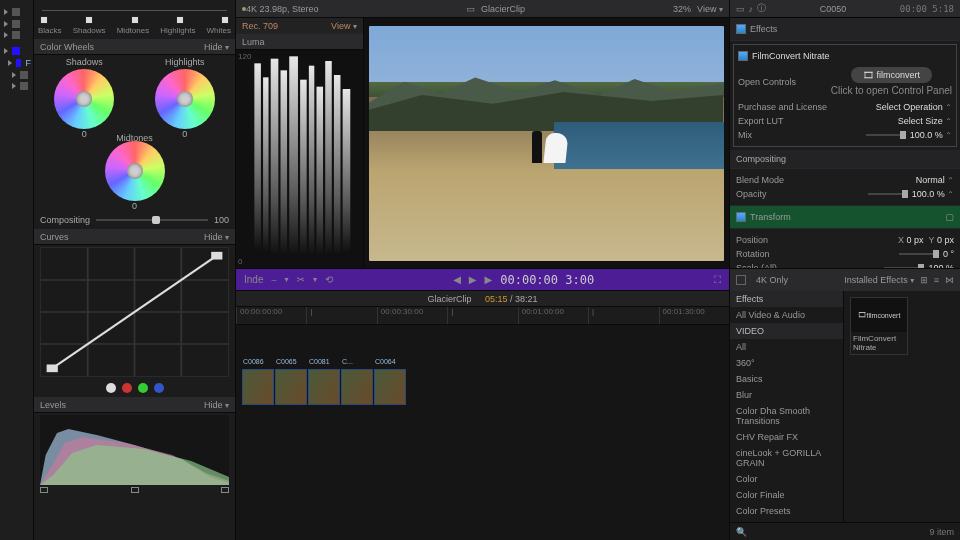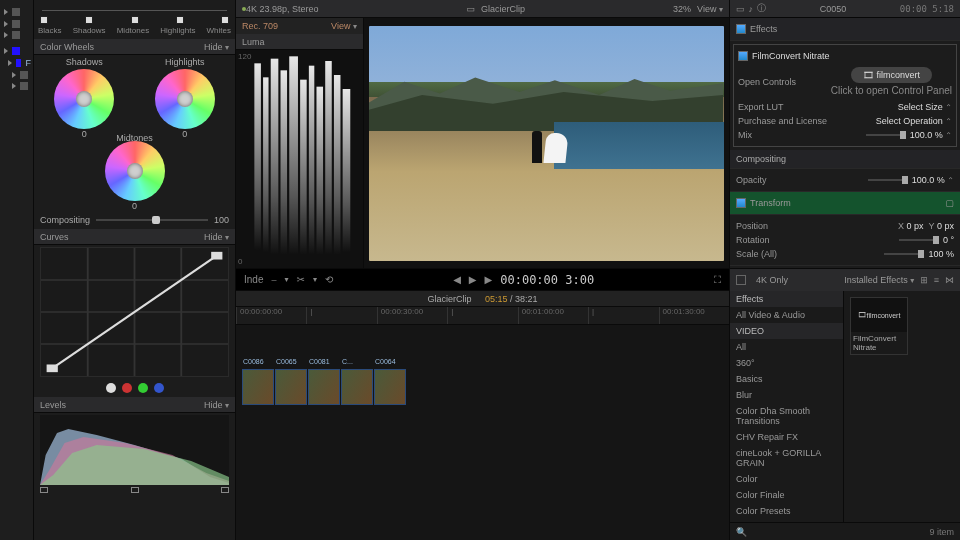--- a/index.html
+++ b/index.html
@@ -55,21 +55,21 @@
 .viewer .scene{width:97%;height:94%;border-radius:1px;overflow:hidden;position:relative;
  background:linear-gradient(#7fa9d8 0%,#8fb1d9 24%,#506a44 24%,#405235 30%,#7c6a4e 30%,#bba571 62%,#c7b88e 100%)}
 .mtn{position:absolute;left:0;right:0;top:20%;height:25%;}
 .mtn svg{width:100%;height:100%}
 .lake{position:absolute;right:0;top:41%;width:48%;height:20%;background:linear-gradient(#2e5d7a,#3f7290)}
 .ppl{position:absolute;left:46%;top:45%}
 .ppl .a{width:10px;height:32px;background:#111;display:inline-block;border-radius:3px 3px 0 0;margin-right:3px}
 .ppl .b{width:22px;height:30px;background:#f4f4f4;display:inline-block;border-radius:8px 12px 0 0;transform:skewX(-6deg)}
 
 .bottom{grid-column:3;grid-row:3;background:#1a1a1a;border-top:1px solid #0a0a0a;display:flex;flex-direction:column;height:272px}
-.playbar{height:22px;background:#000000;display:flex;align-items:center;gap:8px;padding:0 8px;font-size:10px;color:#bbb;border-bottom:1px solid #0a0a0a}
+.playbar{height:22px;background:#4c1d95;display:flex;align-items:center;gap:8px;padding:0 8px;font-size:10px;color:#bbb;border-bottom:1px solid #0a0a0a}
 .tc{font-family:monospace;font-size:12px;color:#ccc}
 .icon{color:#888;cursor:pointer}
 .clipbar{height:16px;background:#222;display:flex;align-items:center;padding:0 8px;font-size:9px;color:#aaa;border-bottom:1px solid #0a0a0a}
 .clipbar .dur{color:#c93;margin-left:6px}
 .ruler{height:18px;background:#1c1c1c;border-bottom:1px solid #0a0a0a;display:flex;font-size:8px;color:#666}
 .ruler span{flex:1;border-left:1px solid #333;padding-left:3px}
 .tl{flex:1;background:#151515;position:relative;padding:8px 6px}
 .clips{display:flex;margin-top:36px}
 .clip{width:32px;height:36px;background:#203048;margin-right:1px;position:relative;border:1px solid #2a4a7a}
 .clip .t{position:absolute;top:-12px;left:0;font-size:7px;color:#9bd}
@@ -384,38 +384,42 @@
         </div>
     <div class="rrow">
       <span class="k">Open Controls</span>
       <div class="pillbox">
         <span class="pill">🎞 <span>filmconvert</span></span>
         <small>Click to open Control Panel</small>
       </div>
     </div>
     <div id="pluginrows">
           <div class="rrow">
+            <span class="k">Purchase and License</span>
+            <span class="v">Select Operation <span class="chev">⌃</span></span>
+          </div>
+          <div class="rrow">
             <span class="k">Export LUT</span>
             <span class="v">Select Size <span class="chev">⌃</span></span>
-          </div>
-          <div class="rrow">
-            <span class="k">Purchase and License</span>
-            <span class="v">Select Operation <span class="chev">⌃</span></span>
           </div>
           <div class="rrow">
             <span class="k">Mix</span>
             <div class="minislider">
               <div class="th"></div>
             </div>
             <span class="v">100.0 % <span class="chev">⌃</span></span>
           </div>
         </div>
   </div>
   <div class="rsection" style="background:#232326"><span>Compositing</span></div>
   <div class="rsection" id="comprows">
+        <div class="rrow">
+          <span class="k">Blend Mode</span>
+          <span class="v">Normal <span class="chev">⌃</span></span>
+        </div>
         <div class="rrow">
           <span class="k">Opacity</span>
           <div class="minislider">
             <div class="th"></div>
           </div>
           <span class="v">100.0 % <span class="chev">⌃</span></span>
         </div>
       </div>
   <div class="rsection" style="background:#14532d">
     <div class="rrow">

